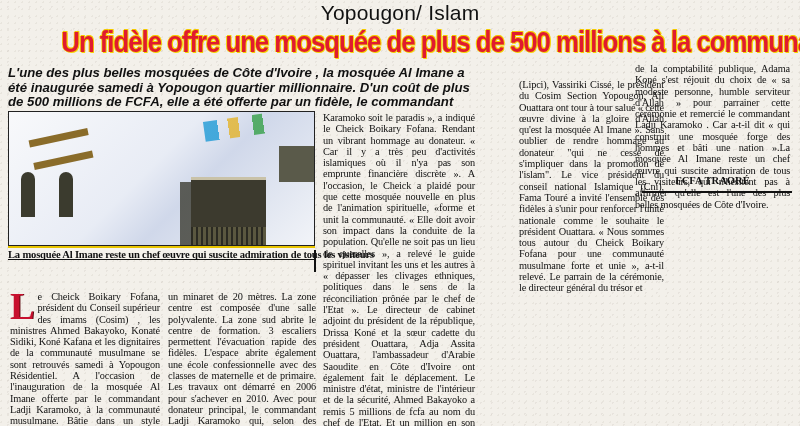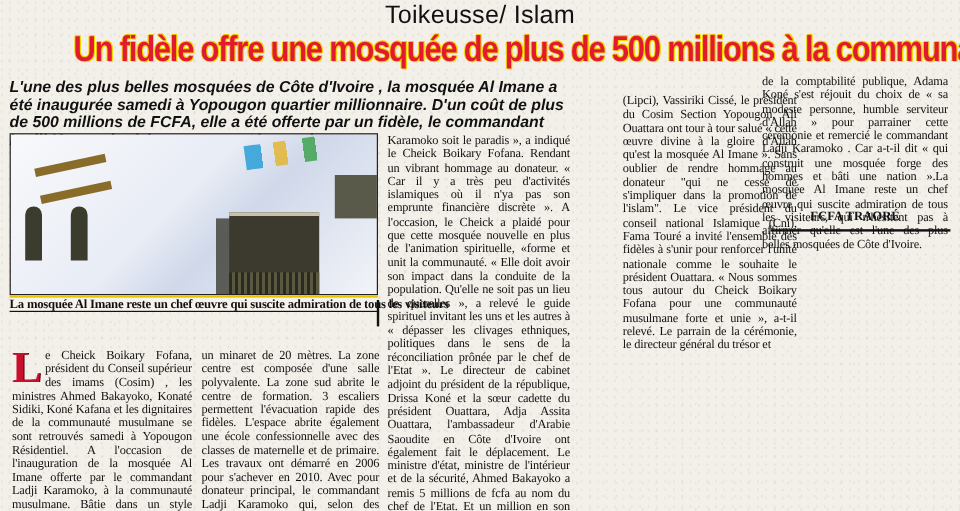--- a/index.html
+++ b/index.html
@@ -86,21 +86,21 @@
   }
   .byline {
     position: absolute; left: 635px; top: 175px; width: 155px; text-align: center;
     font-family: "Liberation Serif", serif; font-weight: bold; font-size: 10.6px;
   }
   .byline-rule { position: absolute; left: 642px; top: 191px; width: 150px; height: 2px; background: #111; }
 </style>
 </head>
 <body>
 
-<div class="rubric">Toikeusse/ Islam</div>
+<div class="rubric">Yopougon/ Islam</div>
 <div class="headline">Un fidèle offre une mosquée de plus de 500 millions à la communauté musulmane</div>
 <div class="chapeau">L'une des plus belles mosquées de Côte d'Ivoire , la mosquée Al Imane a été inaugurée samedi à Yopougon quartier millionnaire. D'un coût de plus de 500 millions de FCFA, elle a été offerte par un fidèle, le commandant Ladji Karamoko à la communauté musulmane.</div>
 
 <div class="photo" title="Façade de la mosquée Al Imane">
   <div class="deco"></div>
   <div class="sign" title="MOSQUEE AL IMANE"></div>
   <div class="arch a1"></div>
   <div class="arch a2"></div>
   <div class="window"></div>
   <div class="rail"></div>

